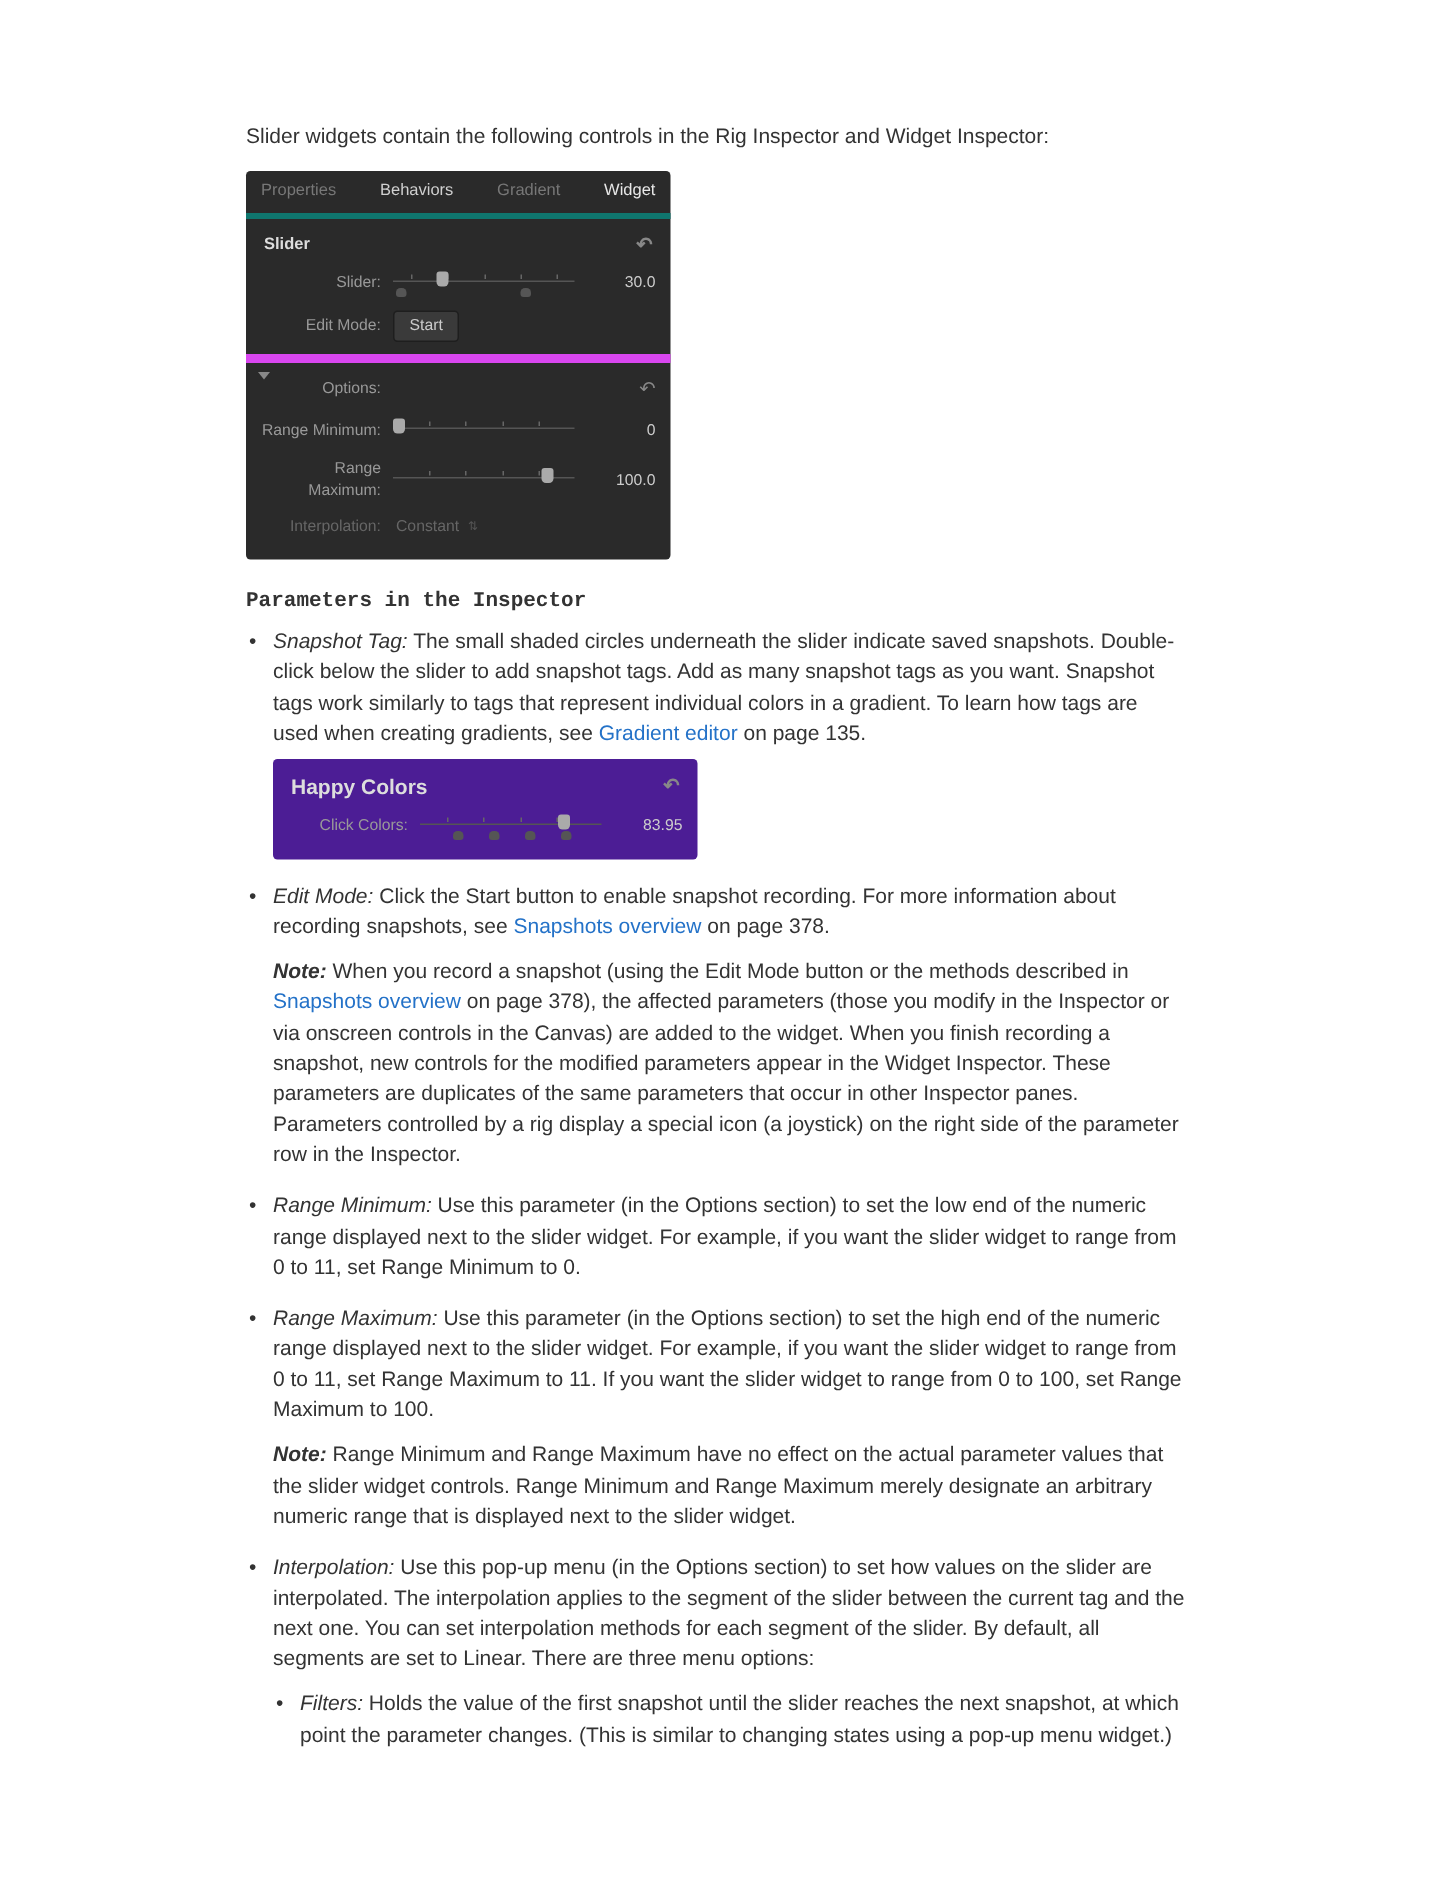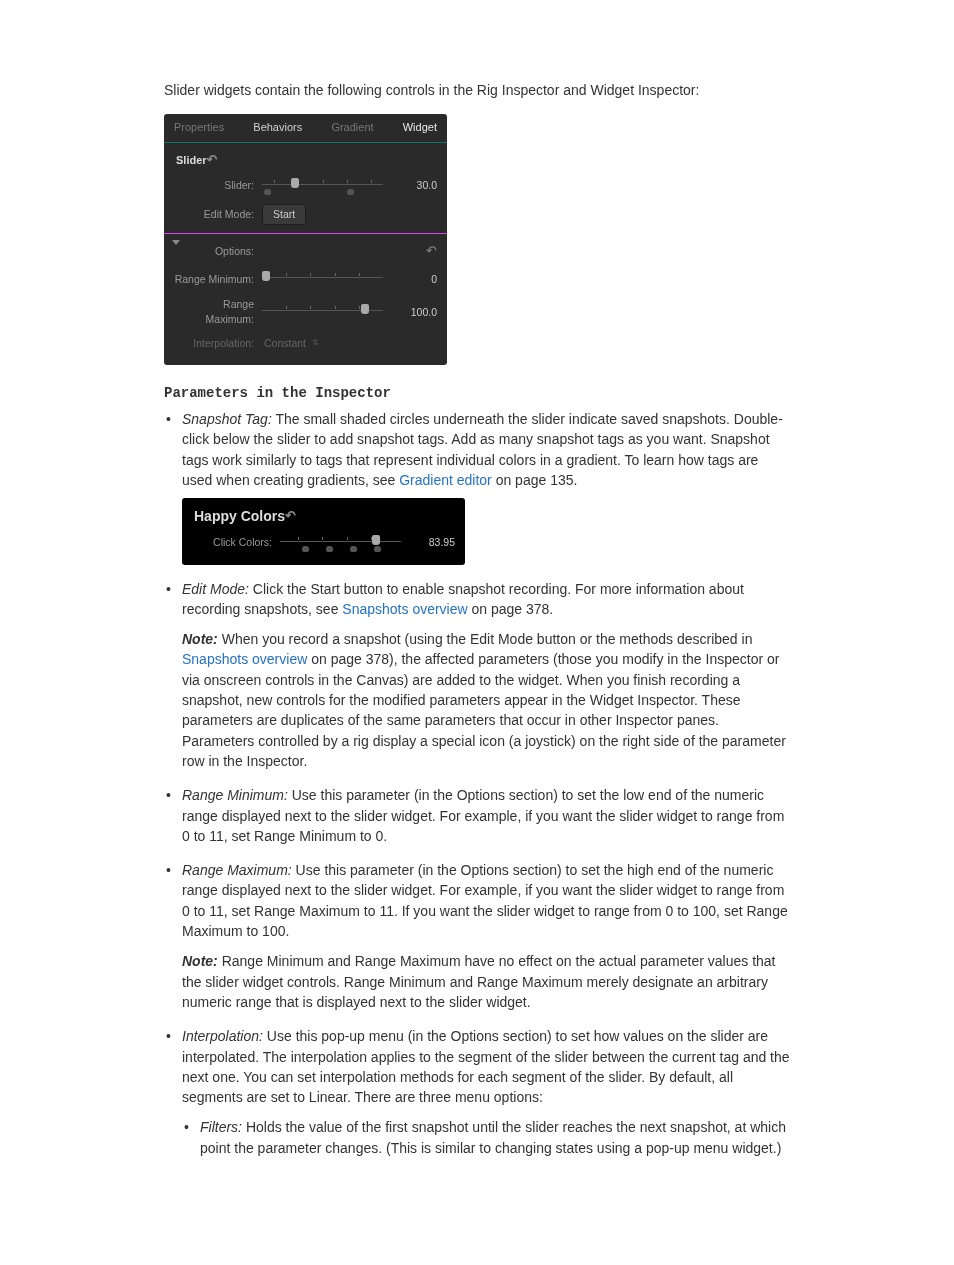--- a/index.html
+++ b/index.html
@@ -52,39 +52,39 @@
     font-size: 11px;
     border-radius: 3px;
     width: 283px;
     margin: 6px 0 16px 0;
     padding-bottom: 10px;
   }
   .tabs {
     display: flex;
     justify-content: space-between;
     padding: 6px 10px;
-    border-bottom: 1px solid #0f766e;
+    border-bottom: 4px solid #0f766e;
   }
   .tab { color: #777; }
   .tab.active { color: #e8e8e8; }
   .tab.alt { color: #d0d0d0; }
   .prow {
     display: flex;
     align-items: center;
     padding: 4px 10px;
     position: relative;
   }
   .plabel {
     width: 88px;
     text-align: right;
     padding-right: 8px;
     color: #999;
     font-size: 10.5px;
   }
-  .ptitle { font-weight: 600; color: #ddd; padding: 8px 12px 2px 12px; display:flex; justify-content:flex-start; align-items:center;}
+  .ptitle { font-weight: 600; color: #ddd; padding: 8px 12px 2px 12px; display:flex; justify-content:space-between; align-items:center;}
   .reset-icon {
     color: #888;
     font-size: 13px;
   }
   .slider-track {
     position: relative;
     flex: 1;
     height: 20px;
     margin-right: 10px;
   }
@@ -123,21 +123,21 @@
     width:0;height:0;
     border-left:4px solid transparent;
     border-right:4px solid transparent;
     border-top:5px solid #888;
   }
   .interp { color:#666; font-size:10.5px; padding-left:2px;}
   .interp-arrows { color:#555; font-size:8px; padding-left:6px;}
 
   
   .panel2 {
-    background: #000000;
+    background: #4c1d95;
     width: 283px;
     border-radius: 3px;
     margin: 8px 0 14px 0;
     padding-bottom: 8px;
   }
 
   
   .footer {
     display: flex;
     justify-content: space-between;
@@ -175,21 +175,21 @@
         <div class="thumb" style="left:24%"></div>
         <div class="snap" style="left:2%"></div>
         <div class="snap" style="left:70%"></div>
       </div>
       <div class="pvalue">30.0</div>
     </div>
     <div class="prow">
       <div class="plabel">Edit Mode:</div>
       <div class="start-btn">Start</div>
     </div>
-    <div class="prow" style="border-top:1px solid #d946ef; margin-top:4px; padding-top:8px;">
+    <div class="prow" style="border-top:6px solid #d946ef; margin-top:4px; padding-top:8px;">
       <div class="disclosure"></div>
       <div class="plabel">Options:</div>
       <div style="flex:1"></div>
       <span class="reset-icon">↶</span>
     </div>
     <div class="prow">
       <div class="plabel">Range Minimum:</div>
       <div class="slider-track">
         <div class="track-line"></div>
         <div class="tick" style="left:20%"></div>

